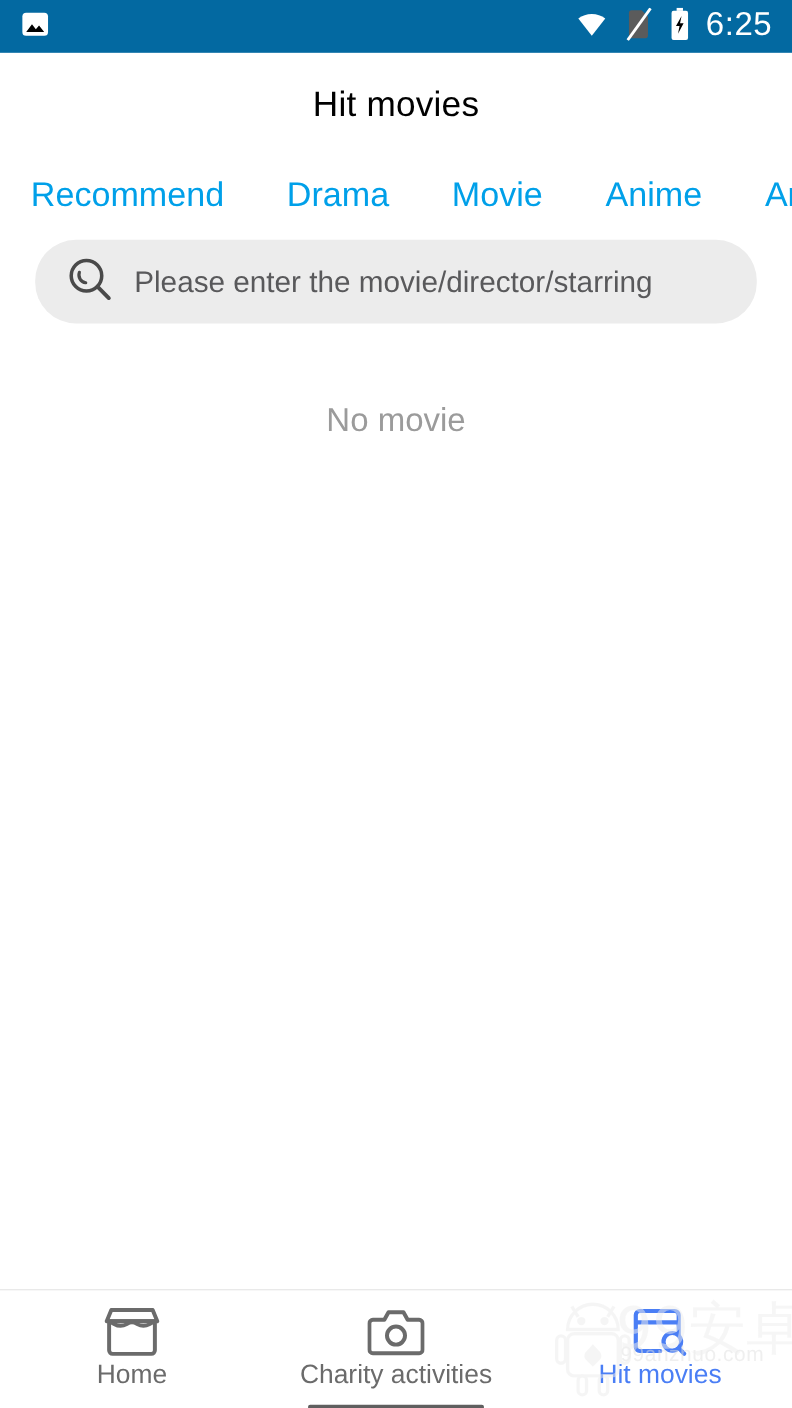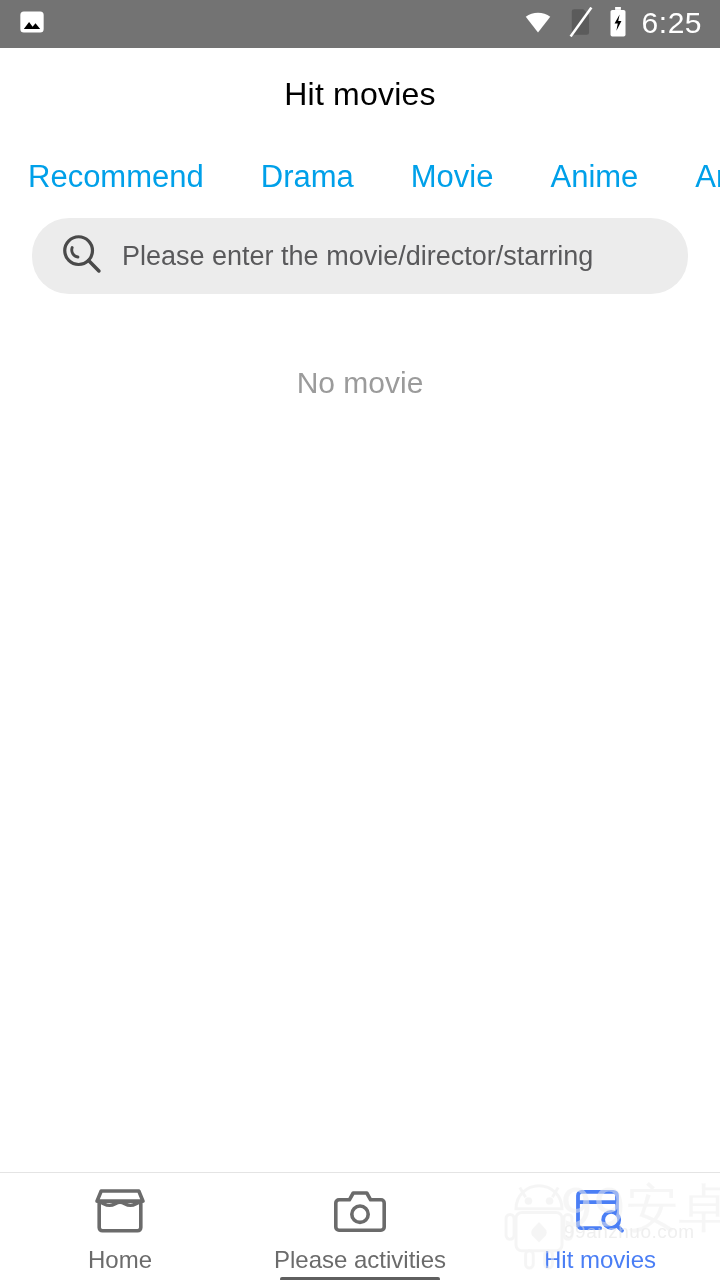--- a/index.html
+++ b/index.html
@@ -12,21 +12,21 @@
   #screen {
     position:relative;
     width:720px; height:1280px;
     background:#ffffff;
     display:flex; flex-direction:column;
   }
 
   
   #status-bar {
     height:48px;
-    background:#737373;
+    background:#0369a1;
     display:flex; align-items:center;
     padding:0 18px 0 18px;
     flex:0 0 48px;
   }
   .sb-left { display:flex; align-items:center; gap:10px; }
   .sb-right { margin-left:auto; display:flex; align-items:center; gap:14px; }
   .sb-clock {
     color:#ffffff;
     font-size:30px;
     letter-spacing:0.5px;
@@ -113,21 +113,20 @@
     display:flex;
     align-items:flex-start;
     position:relative;
     background:#ffffff;
   }
   .nav-item {
     flex:1 1 0;
     display:flex; flex-direction:column;
     align-items:center;
     padding-top:14px;
-    gap:10px;
     cursor:pointer;
     background:none; border:none;
     font-family:"Liberation Sans", sans-serif;
   }
   .nav-label {
     font-size:24px;
     color:#6b6b6b;
     line-height:1;
   }
   .nav-item.active .nav-label { color:#4a7ef5; }
@@ -249,21 +248,21 @@
       <span class="nav-label">Home</span>
     </button>
 
     <button class="nav-item">
       <span>
         <svg width="52" height="48" viewBox="0 0 26 24">
           <path d="M2.5 6.4h5.2L9.6 3h6.8l1.9 3.4h5.2a1.6 1.6 0 0 1 1.6 1.6v12a1.6 1.6 0 0 1-1.6 1.6H2.5A1.6 1.6 0 0 1 .9 20V8a1.6 1.6 0 0 1 1.6-1.6z" fill="none" stroke="#6b6b6b" stroke-width="1.8" stroke-linejoin="round"></path>
           <circle cx="13" cy="13.6" r="4.1" fill="none" stroke="#6b6b6b" stroke-width="1.8"></circle>
         </svg>
       </span>
-      <span class="nav-label">Please activities</span>
+      <span class="nav-label">Charity activities</span>
     </button>
 
     <button class="nav-item active">
       <span>
         <svg width="52" height="48" viewBox="0 0 26 24">
           <path d="M21.5 13.6V4.2a1.8 1.8 0 0 0-1.8-1.8H3.8A1.8 1.8 0 0 0 2 4.2v14.6a1.8 1.8 0 0 0 1.8 1.8h9.3" fill="none" stroke="#4a7ef5" stroke-width="1.9" stroke-linecap="round" stroke-linejoin="round"></path>
           <line x1="2" y1="7.6" x2="21.5" y2="7.6" stroke="#4a7ef5" stroke-width="1.9"></line>
           <circle cx="18.6" cy="16.4" r="4" fill="#ffffff" stroke="#4a7ef5" stroke-width="1.9"></circle>
           <line x1="21.6" y1="19.4" x2="24" y2="21.8" stroke="#4a7ef5" stroke-width="1.9" stroke-linecap="round"></line>
         </svg>

